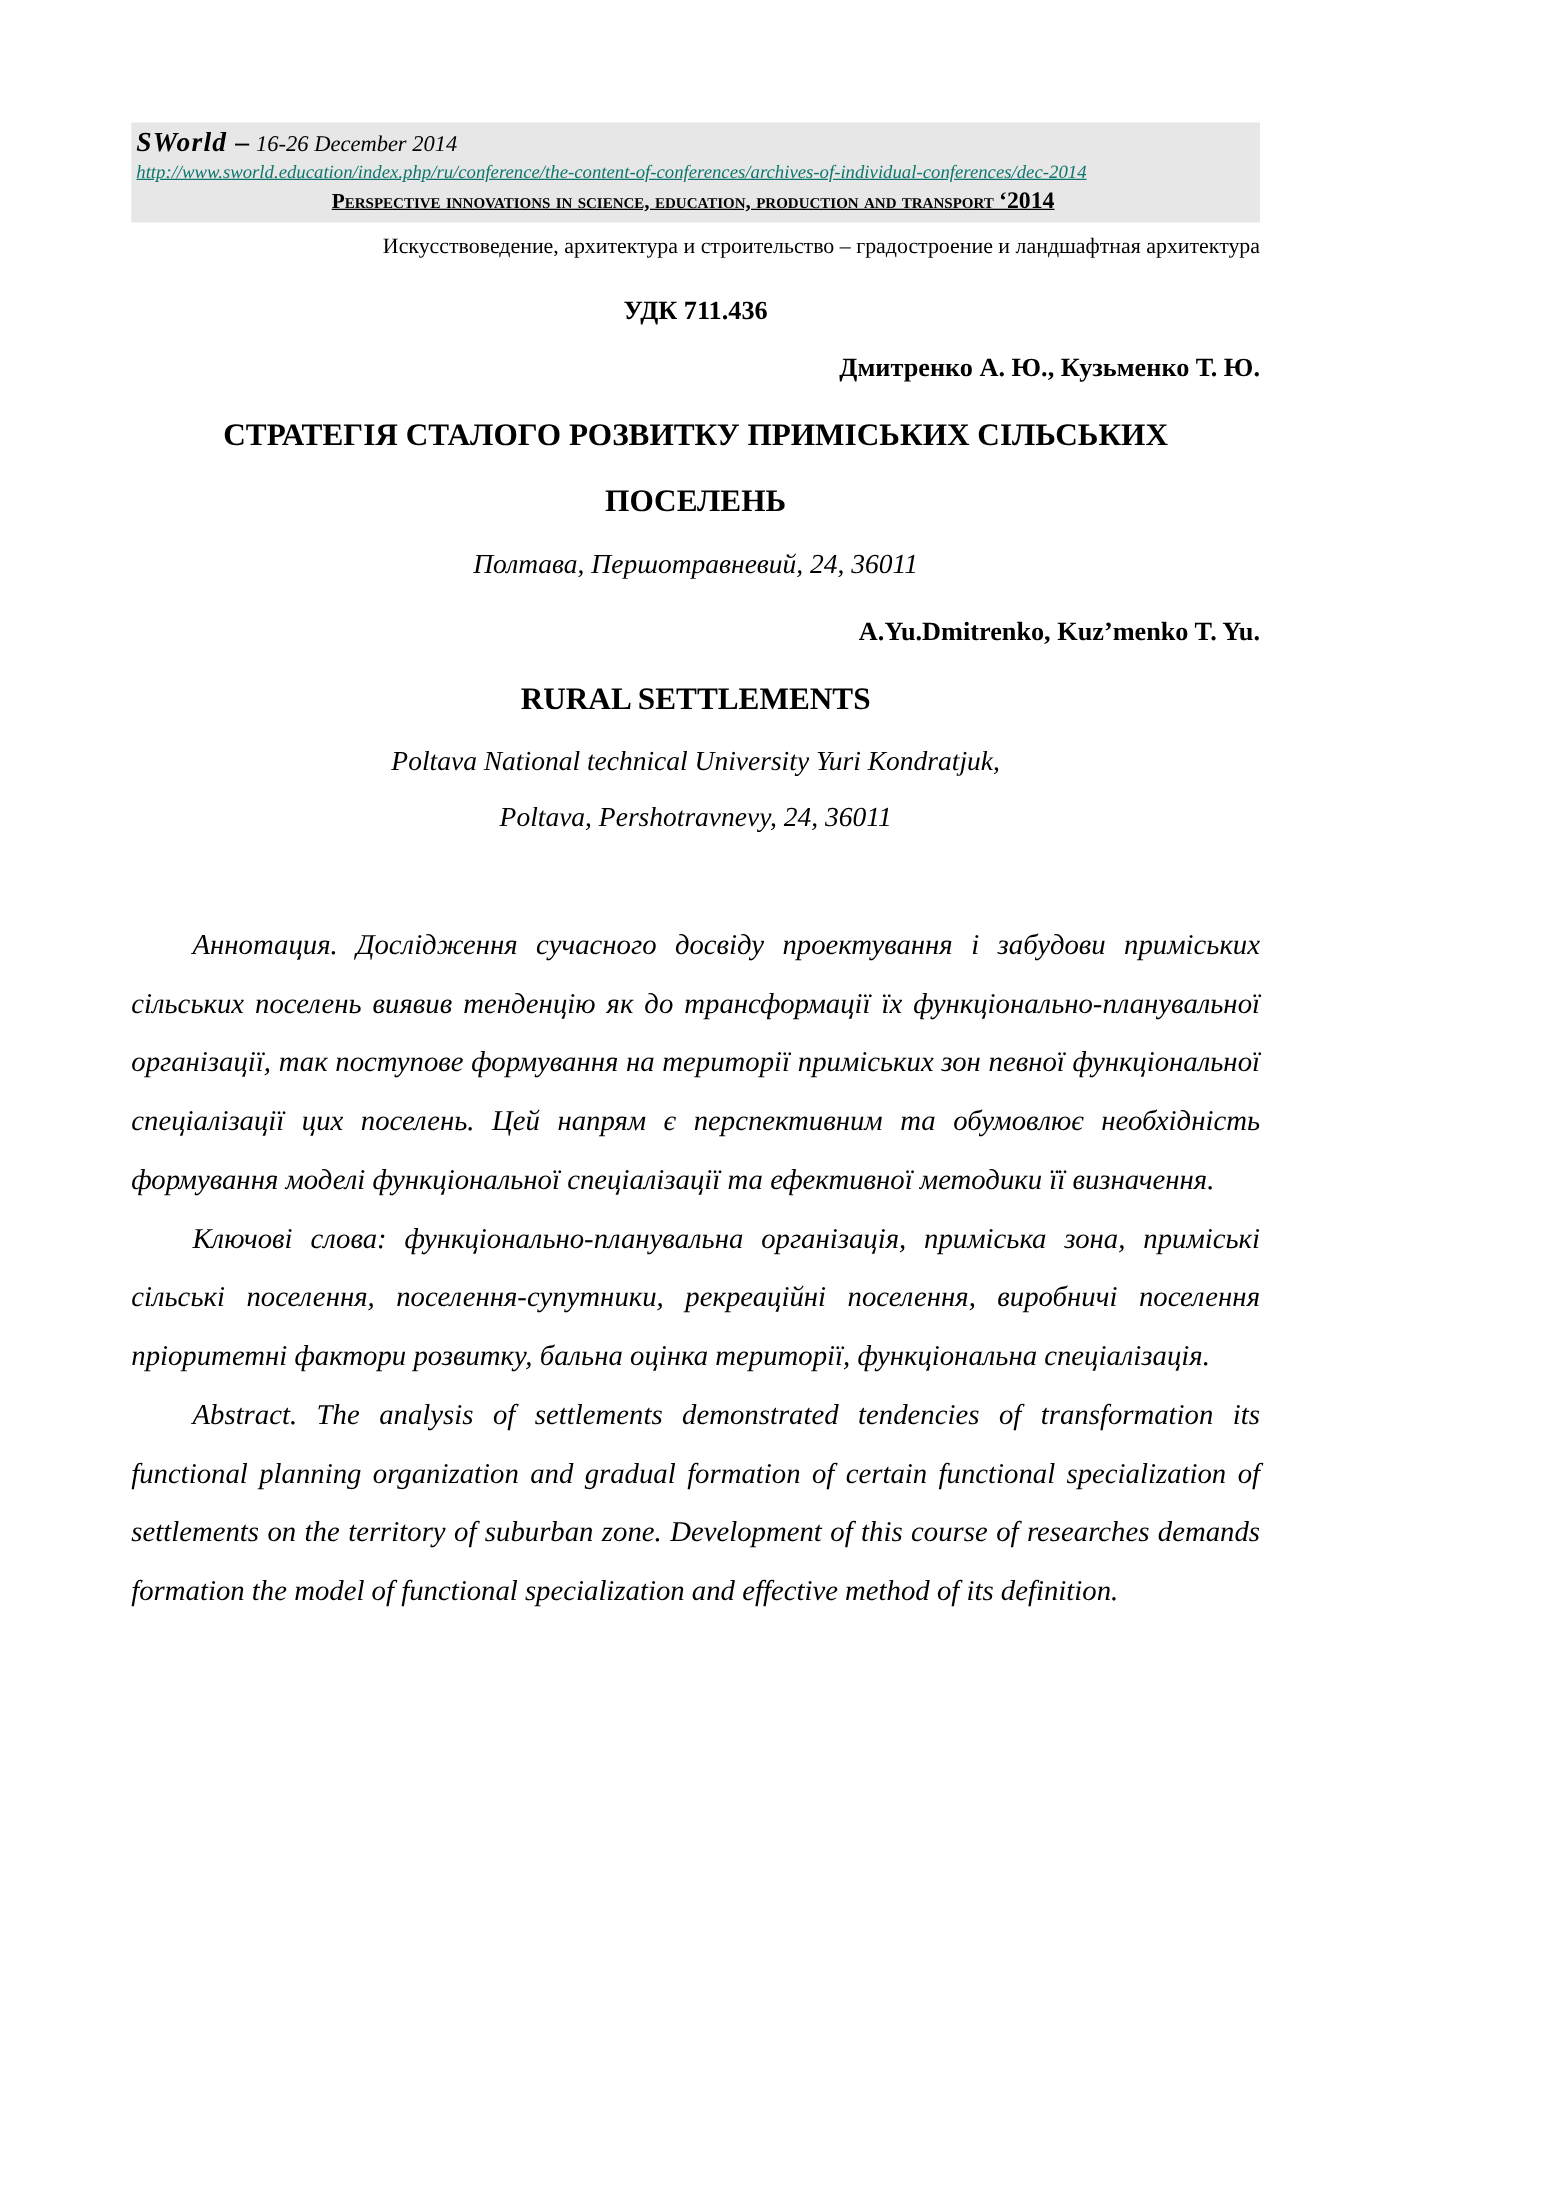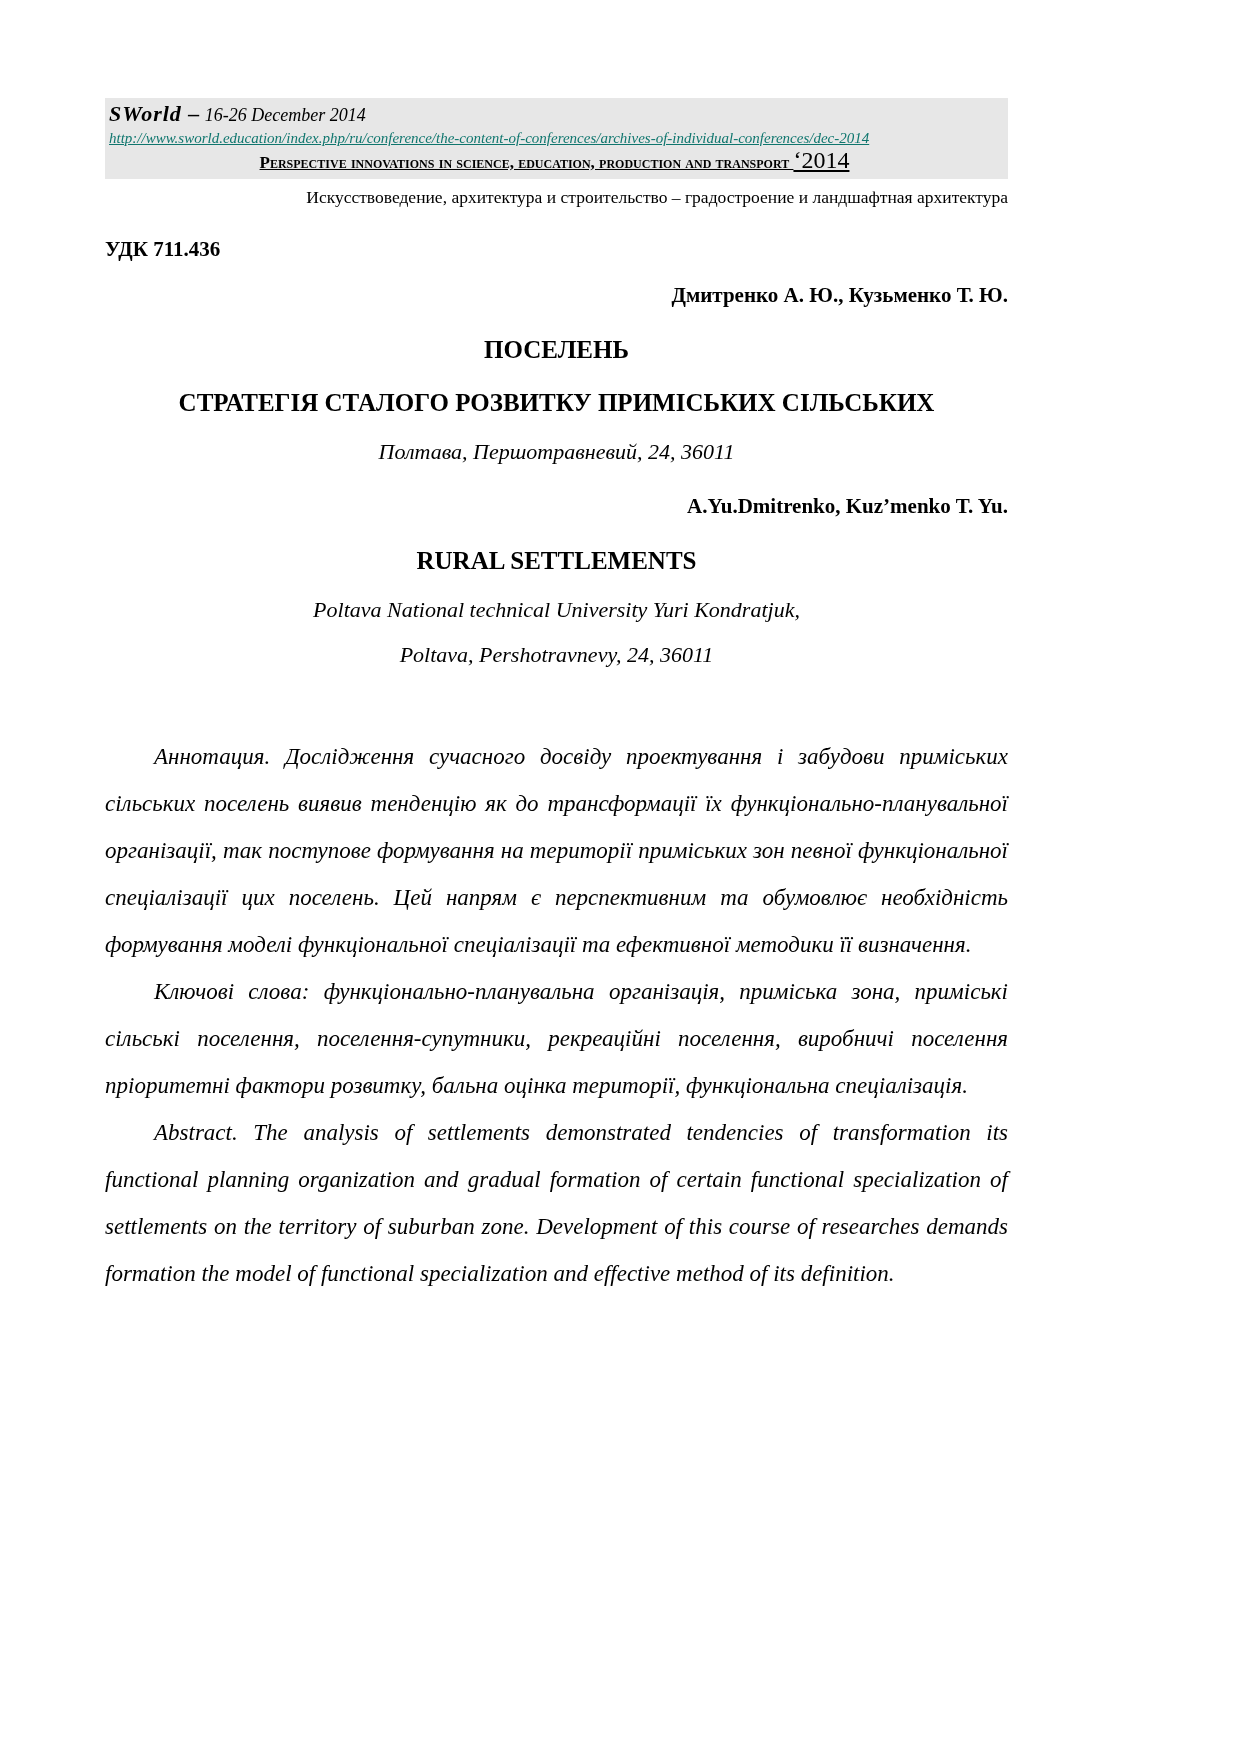--- a/index.html
+++ b/index.html
@@ -52,35 +52,36 @@
     text-align: center;
     line-height: 23px;
   }
   .conf-name {
     font-weight: bold;
     font-variant: small-caps;
     font-size: 17px;
     text-decoration: underline;
   }
   .conf-year {
-    font-weight: normal;
-    font-size: 24px;
+    font-weight: bold;
+    font-size: 19px;
     text-decoration: underline;
   }
   .section-line {
     margin-top: 6px;
     text-align: right;
     font-size: 17.5px;
     line-height: 24px;
   }
   .udc {
     margin-top: 26px;
     font-weight: bold;
     font-size: 21px;
     line-height: 28px;
+    text-align: center;
   }
   .authors {
     margin-top: 18px;
     text-align: right;
     font-weight: bold;
     font-size: 21px;
     line-height: 28px;
   }
   .title-block {
     margin-top: 14px;
@@ -122,22 +123,22 @@
     </div>
   </header>
 
   <div class="section-line">Искусствоведение, архитектура и  строительство – градостроение и ландшафтная архитектура</div>
 
   <div class="udc">УДК  711.436</div>
 
   <div class="authors">Дмитренко А. Ю., Кузьменко Т. Ю.</div>
 
   <div class="title-block">
+    <div>СТРАТЕГІЯ СТАЛОГО РОЗВИТКУ ПРИМІСЬКИХ СІЛЬСЬКИХ</div>
     <div>ПОСЕЛЕНЬ</div>
-    <div>СТРАТЕГІЯ СТАЛОГО РОЗВИТКУ ПРИМІСЬКИХ СІЛЬСЬКИХ</div>
   </div>
 
   <div class="affil-block">
     <div>Полтава, Першотравневий, 24, 36011</div>
   </div>
 
   <div class="authors">A.Yu.Dmitrenko, Kuz’menko T. Yu.</div>
 
   <div class="title-block">
     <div>RURAL SETTLEMENTS</div>

